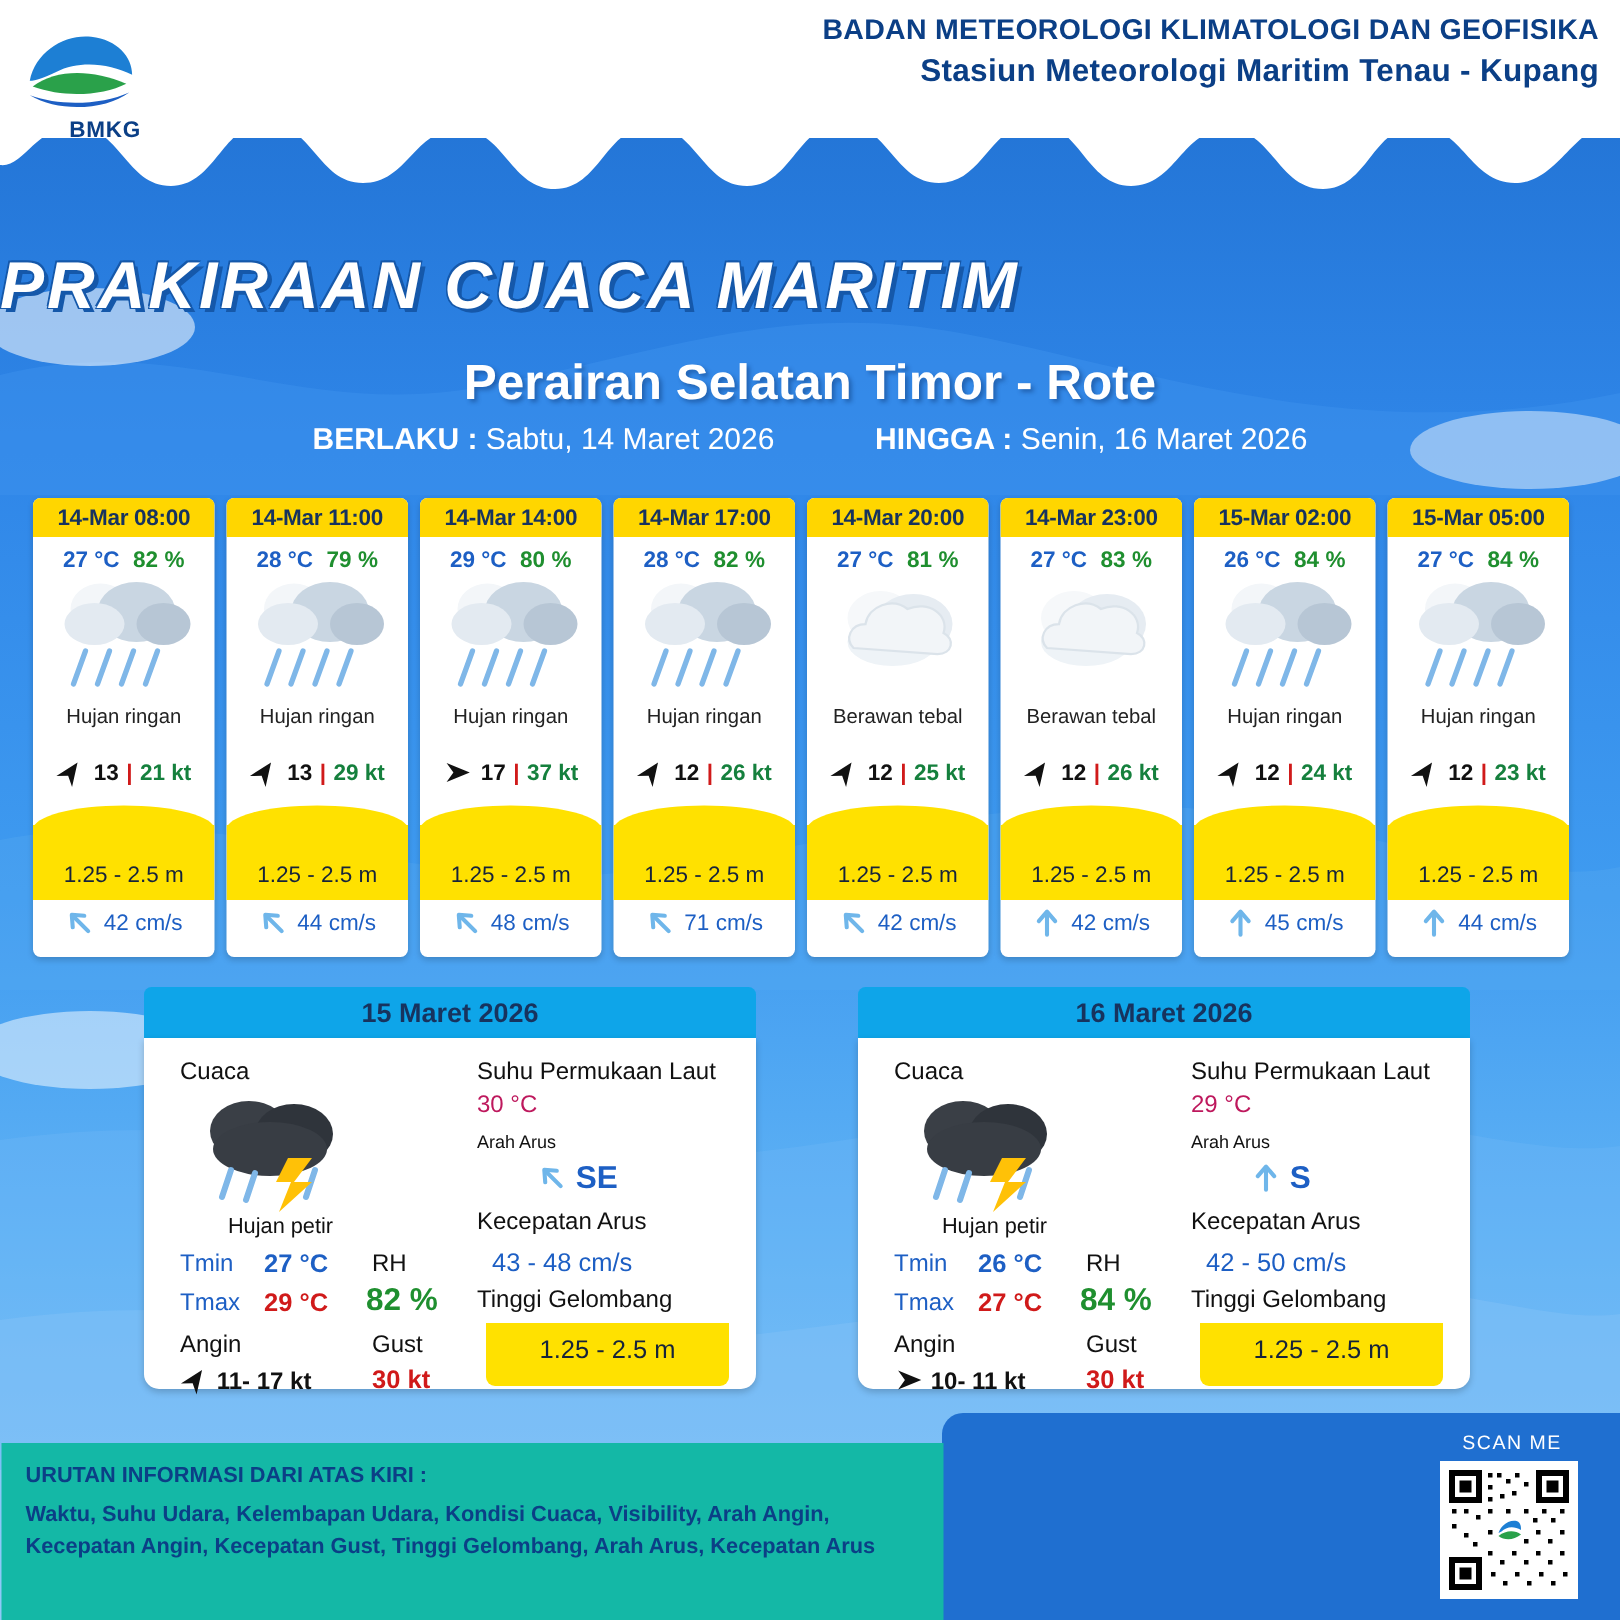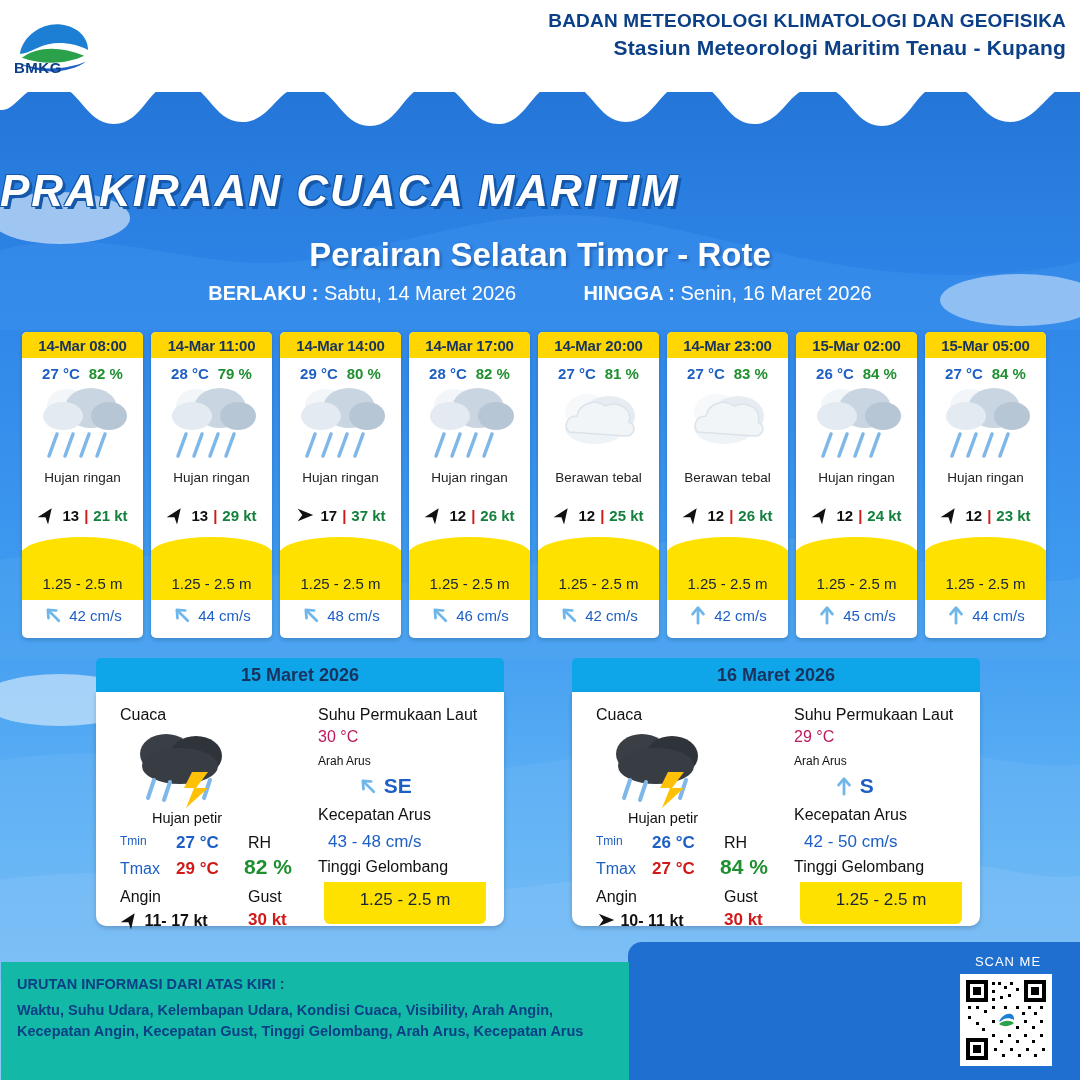--- a/index.html
+++ b/index.html
@@ -13,21 +13,21 @@
   }
   .bg { position:absolute; inset:0; }
   .bg-sky { position:absolute; left:0; top:0; width:1080px; height:1080px;
     background:linear-gradient(180deg,#1f6fd0 0%, #2f86e8 28%, #3f9bf0 55%, #62b4f5 78%, #8fcaf8 100%); }
 
   
   .topband { position:absolute; left:0; top:0; width:1080px; height:92px; background:#ffffff; }
   .topwave { position:absolute; left:0; top:52px; width:1080px; height:90px; }
 
   .logo { position:absolute; left:14px; top:14px; width:78px; height:64px; }
-  .logo-text { position:absolute; left:14px; top:59px; width:80px; text-align:left;
+  .logo-text { position:absolute; left:14px; top:78px; width:80px; text-align:right;
      font-size:15px; font-weight:bold; color:#0b3f86; letter-spacing:.5px; }
 
   .hdr1 { position:absolute; right:14px; top:10px; text-align:right;
      font-size:19px; font-weight:bold; color:#0b3f86; letter-spacing:.2px; }
   .hdr2 { position:absolute; right:14px; top:36px; text-align:right;
      font-size:21px; font-weight:bold; color:#0b3f86; letter-spacing:.2px; }
 
   .title {
     position:absolute; top:166px; width:1080px; 
     font-size:44px; font-weight:bold; color:#ffffff; font-style:italic;
@@ -77,21 +77,21 @@
   .daily { position:absolute; top:658px; left:0; width:1080px; height:270px; }
   .panel { position:absolute; width:408px; height:268px; }
   .panel.p1 { left:96px; } .panel.p2 { left:572px; }
   .panel-hd { height:34px; background:#0ea5e9; border-radius:5px 5px 0 0;
      text-align:center; font-size:18px; font-weight:bold; color:#17335e; line-height:34px; }
   .panel-bd { height:234px; background:#ffffff; border-radius:0 0 10px 10px; position:relative;
      box-shadow:0 2px 5px rgba(0,0,0,.2); }
   .lbl-cuaca { position:absolute; left:24px; top:14px; font-size:16px; color:#111; }
   .d-icon { position:absolute; left:28px; top:36px; width:120px; height:78px; }
   .d-cond { position:absolute; left:16px; top:118px; width:150px; text-align:center; font-size:14.5px; color:#111; }
-  .d-tmin-l { position:absolute; left:24px; top:142px; font-size:12px; color:#1d5fc4; }
+  .d-tmin-l { position:absolute; left:24px; top:142px; font-size:16px; color:#1d5fc4; }
   .d-tmin-v { position:absolute; left:80px; top:141px; font-size:17px; font-weight:bold; color:#1d5fc4; }
   .d-tmax-l { position:absolute; left:24px; top:168px; font-size:16px; color:#1d5fc4; }
   .d-tmax-v { position:absolute; left:80px; top:167px; font-size:17px; font-weight:bold; color:#d01a1a; }
   .d-rh-l { position:absolute; left:152px; top:142px; font-size:16px; color:#111; }
   .d-rh-v { position:absolute; left:148px; top:163px; font-size:21px; font-weight:bold; color:#1f8f2f; }
   .d-angin-l { position:absolute; left:24px; top:196px; font-size:16px; color:#111; }
   .d-angin-v { position:absolute; left:24px; top:218px; font-size:16px; font-weight:bold; color:#111; }
   .d-gust-l { position:absolute; left:152px; top:196px; font-size:16px; color:#111; }
   .d-gust-v { position:absolute; left:152px; top:218px; font-size:17px; font-weight:bold; color:#d01a1a; }
   .d-sst-l { position:absolute; left:222px; top:14px; font-size:16px; color:#111; }
@@ -342,21 +342,21 @@
       <div class="wave-yellow"></div>
     </div>
     <div class="wave-val">1.25 - 2.5 m</div>
     <div class="cur-row">
       <svg viewBox="0 0 22 22" width="20" height="22">
     <g transform="rotate(135 11 11)" stroke="#6fb6ea" stroke-width="3" fill="none" stroke-linecap="round" stroke-linejoin="round">
       <line x1="11" y1="2" x2="11" y2="17"></line>
             <polyline points="5,12 11,19 17,12"></polyline>
           </g>
         </svg>
-      <span class="cur-val">46 cm/s</span>
+      <span class="cur-val">71 cm/s</span>
     </div>
     </div>
     <div class="card">
     <div class="card-time">14-Mar 20:00</div>
     <div class="card-tr">
       <span class="t-temp">27 °C</span>
       <span class="t-rh">81 %</span>
     </div>
     <div class="card-icon">
         <svg viewBox="0 0 100 86" width="100" height="86">

